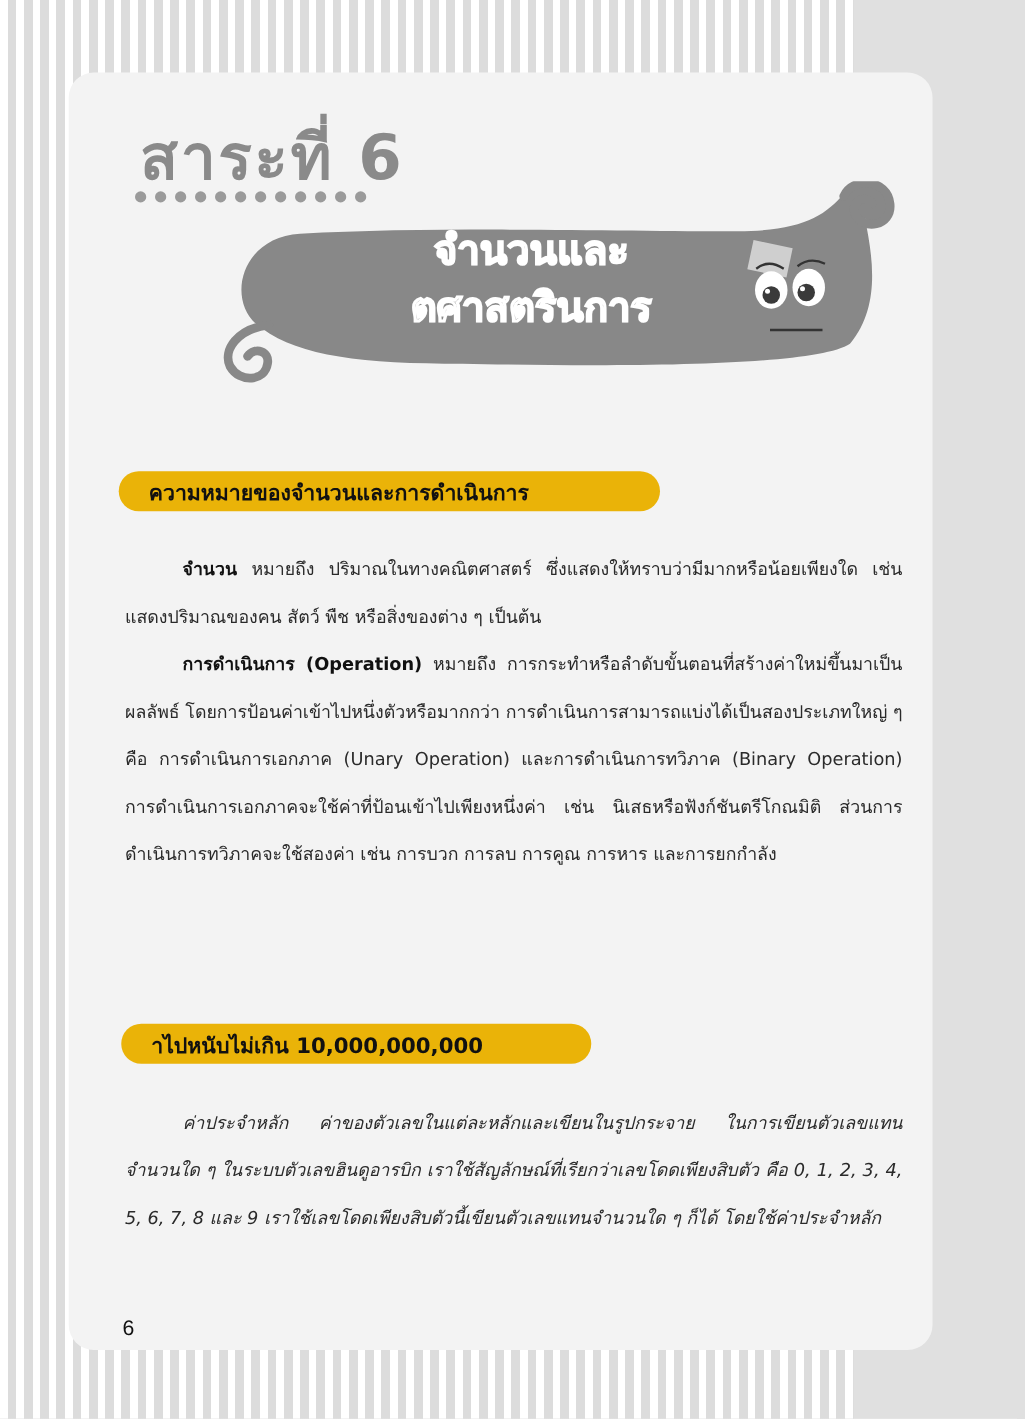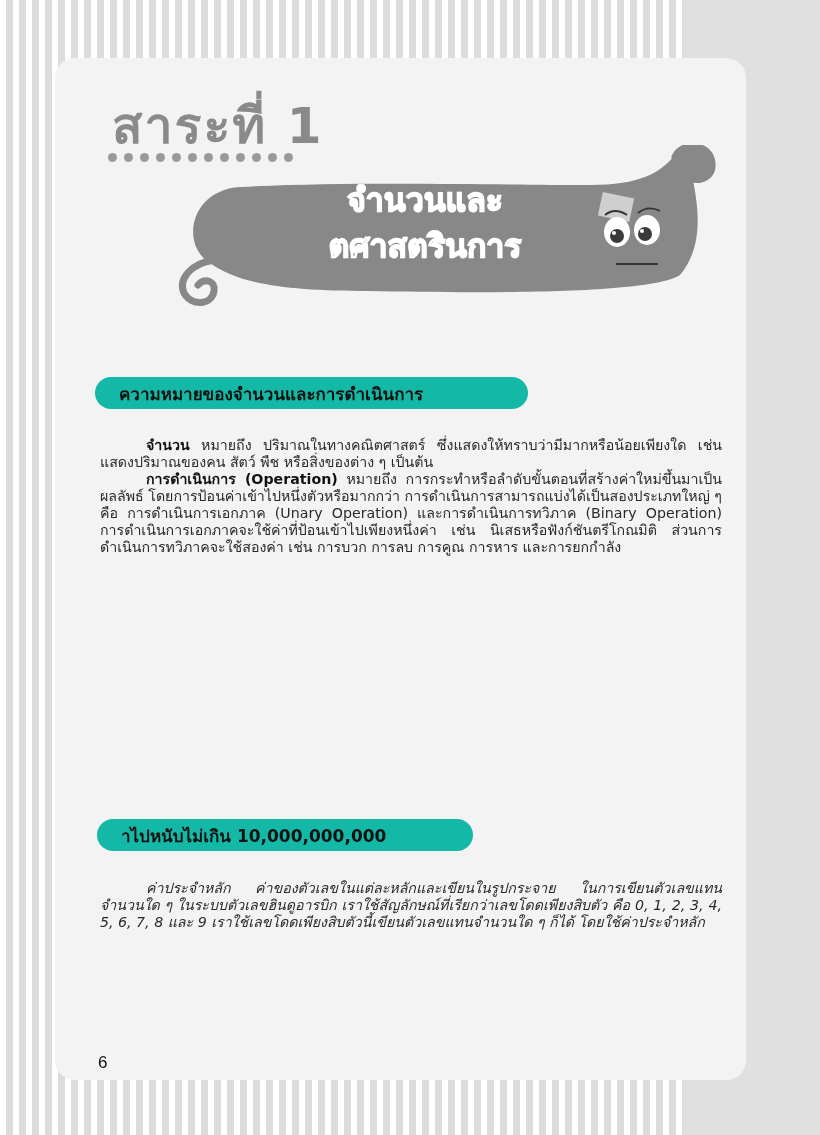--- a/index.html
+++ b/index.html
@@ -32,51 +32,51 @@
     position: absolute; left: 85px; top: 32px; width: 340px; text-align: center;
     font-family: "DejaVu Sans", sans-serif; font-size: 32px; line-height: 46px;
     color: #888888; font-weight: bold;
     -webkit-text-stroke: 1.5px #ffffff;
     text-shadow: 0 0 1px #fff;
   }
   .banner-text div { white-space: nowrap; }
 
   .section-pill {
     position: absolute; height: 32px; border-radius: 16px;
-    background: #14b8a6;
+    background: #eab308;
     display: flex; align-items: center;
     font-family: "DejaVu Sans", sans-serif; font-weight: bold; font-size: 17px; color: #111;
     padding-left: 24px; box-sizing: border-box;
   }
   .pill-1 { left: 95px; top: 377px; width: 433px; }
   .pill-2 { left: 97px; top: 819px; width: 376px; }
 
   .body-text {
     position: absolute; left: 100px; width: 622px;
     font-family: "DejaVu Sans", sans-serif; font-size: 14.2px; color: #2a2a2a;
-    line-height: 17px; text-align: justify; text-align-last: left;
+    line-height: 38px; text-align: justify; text-align-last: left;
   }
   .body-text p { margin: 0; text-indent: 46px; }
   .body-text b { color: #111; }
   .p1 { top: 437px; }
   .p2 { top: 880px; font-style: italic; }
 
   .page-num {
     position: absolute; left: 98px; top: 1053px;
     font-family: "Liberation Sans", sans-serif; font-size: 17px; color: #111;
   }
 </style>
 </head>
 <body>
 
 <div class="stripes"></div>
 
 <div class="card"></div>
 
-<div class="unit-title">สาระที่ 1</div>
+<div class="unit-title">สาระที่ 6</div>
 <div class="dots">
   <span></span>
     <span></span>
     <span></span>
     <span></span>
     <span></span>
     <span></span>
   <span></span>
     <span></span>
     <span></span>

